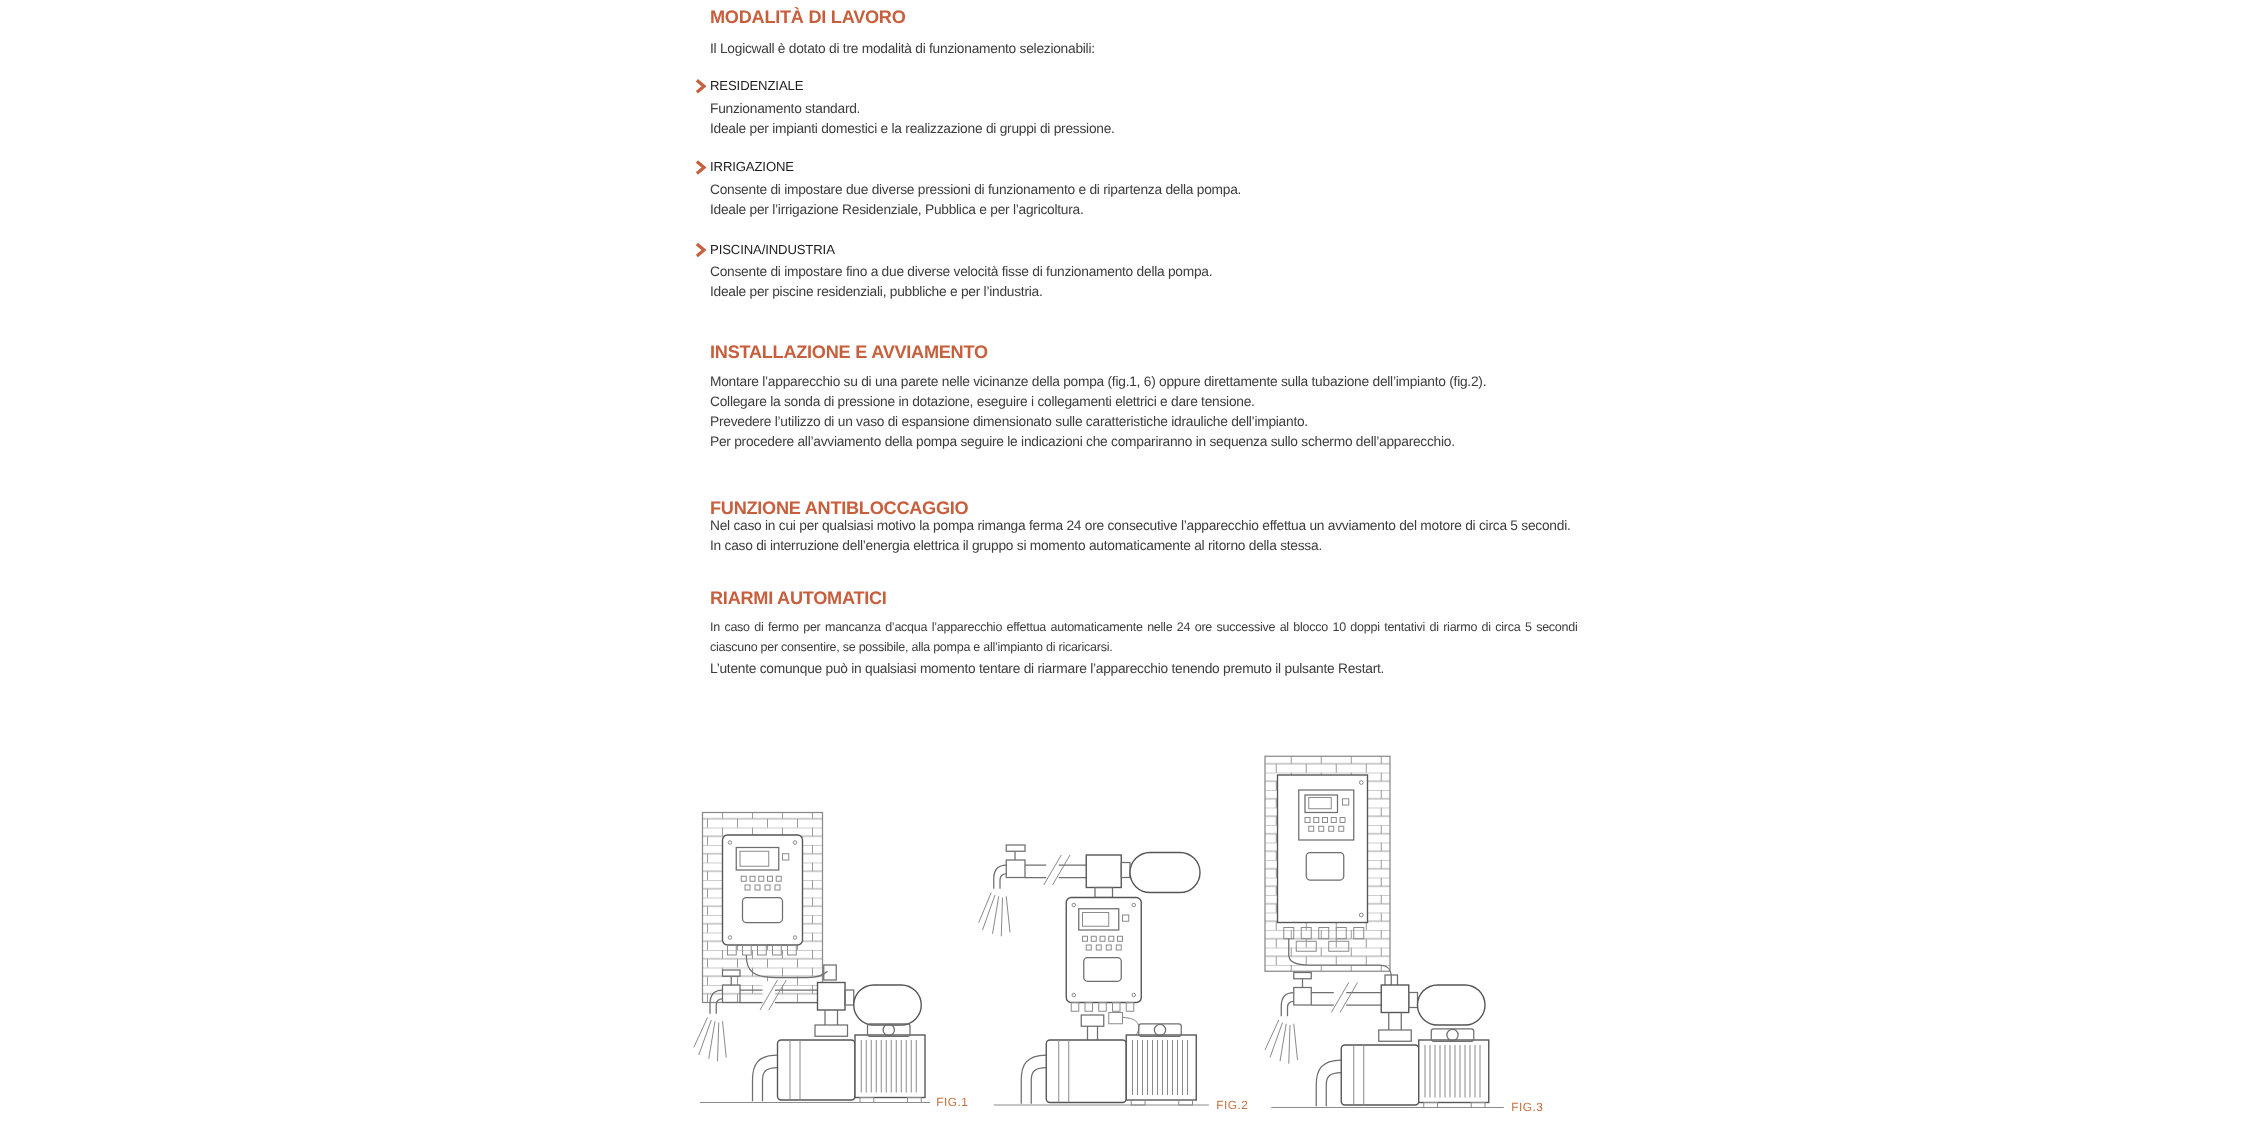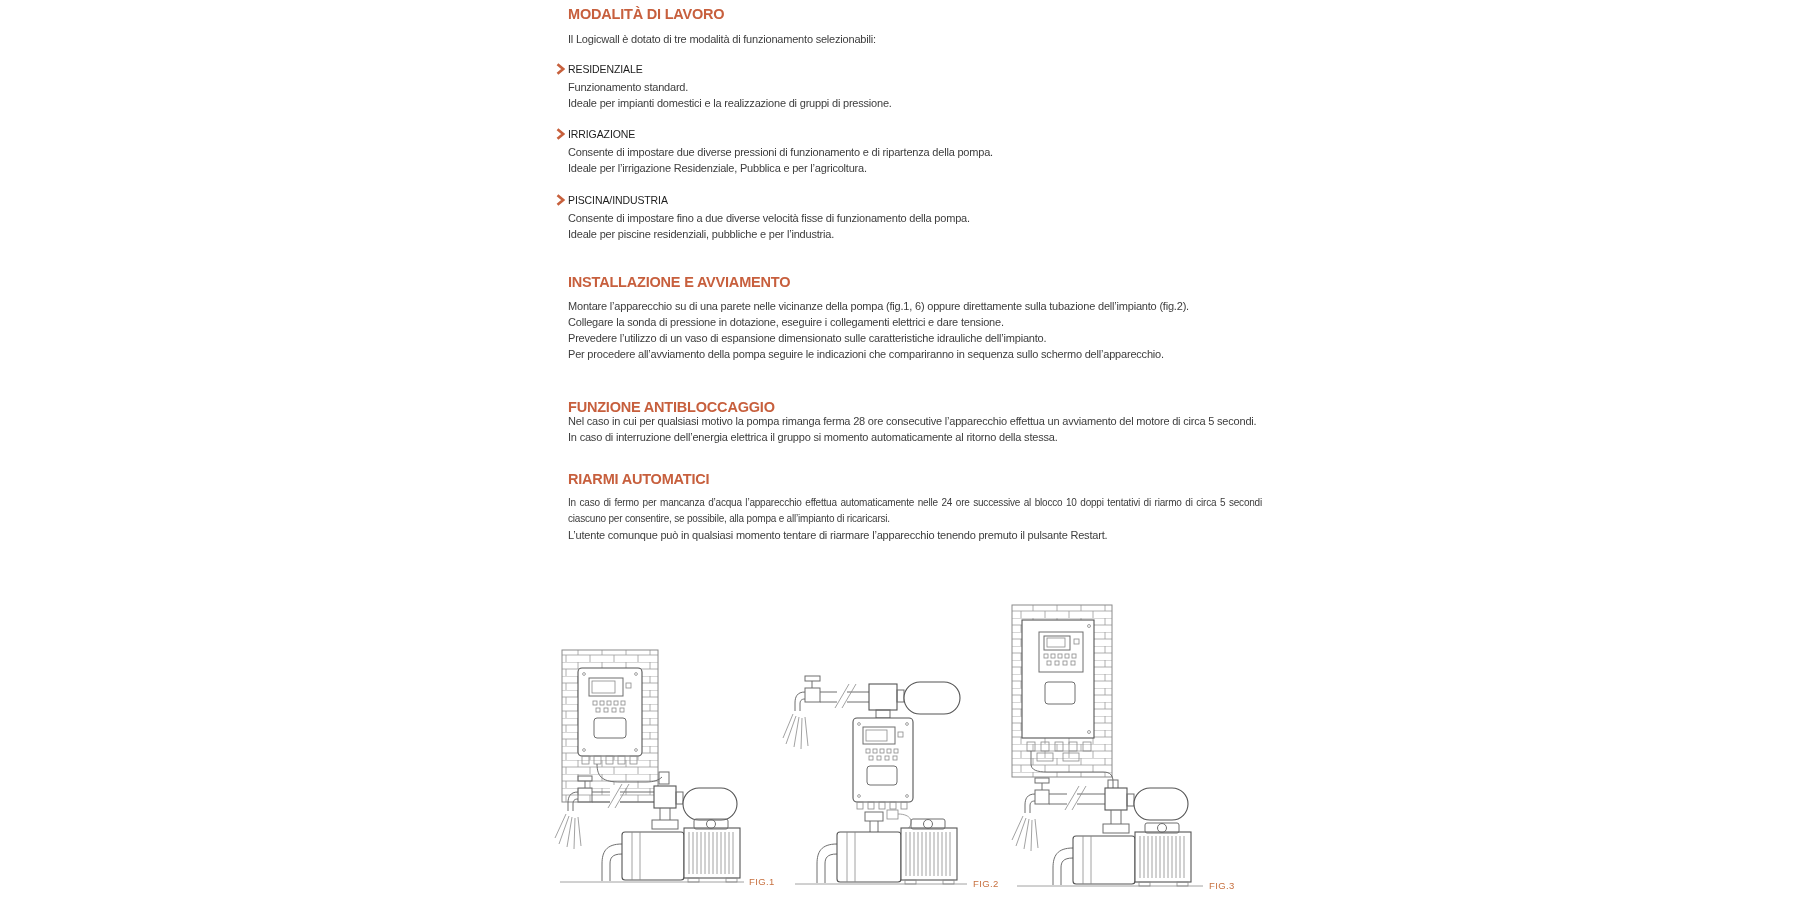--- a/index.html
+++ b/index.html
@@ -76,21 +76,21 @@
   <div class="line" style="top:210px">Consente di impostare fino a due diverse velocità fisse di funzionamento della pompa.</div>
   <div class="line" style="top:226px">Ideale per piscine residenziali, pubbliche e per l’industria.</div>
 
   <div class="h" style="top:274px">INSTALLAZIONE E AVVIAMENTO</div>
   <div class="line" style="top:298px">Montare l’apparecchio su di una parete nelle vicinanze della pompa (fig.1, 6) oppure direttamente sulla tubazione dell’impianto (fig.2).</div>
   <div class="line" style="top:314px">Collegare la sonda di pressione in dotazione, eseguire i collegamenti elettrici e dare tensione.</div>
   <div class="line" style="top:346px">Per procedere all’avviamento della pompa seguire le indicazioni che compariranno in sequenza sullo schermo dell’apparecchio.</div>
   <div class="line" style="top:330px">Prevedere l’utilizzo di un vaso di espansione dimensionato sulle caratteristiche idrauliche dell’impianto.</div>
 
   <div class="h" style="top:399px">FUNZIONE ANTIBLOCCAGGIO</div>
-  <div class="line" style="top:413px">Nel caso in cui per qualsiasi motivo la pompa rimanga ferma 28 ore consecutive l’apparecchio effettua un avviamento del motore di circa 5 secondi.</div>
+  <div class="line" style="top:413px">Nel caso in cui per qualsiasi motivo la pompa rimanga ferma 24 ore consecutive l’apparecchio effettua un avviamento del motore di circa 5 secondi.</div>
   <div class="line" style="top:429px">In caso di interruzione dell’energia elettrica il gruppo si momento automaticamente al ritorno della stessa.</div>
 
   <div class="h" style="top:471px">RIARMI AUTOMATICI</div>
   <div class="para" style="top:495px">In caso di fermo per mancanza d’acqua l’apparecchio effettua automaticamente nelle 24 ore successive al blocco 10 doppi tentativi di riarmo di circa 5 secondi ciascuno per consentire, se possibile, alla pompa e all’impianto di ricaricarsi.</div>
   <div class="line" style="top:527px">L’utente comunque può in qualsiasi momento tentare di riarmare l’apparecchio tenendo premuto il pulsante Restart.</div>
 
 </div>
 
 <div class="fig" style="left:548px; top:592px">
 <svg width="250" height="305" viewBox="0 0 250 305">

